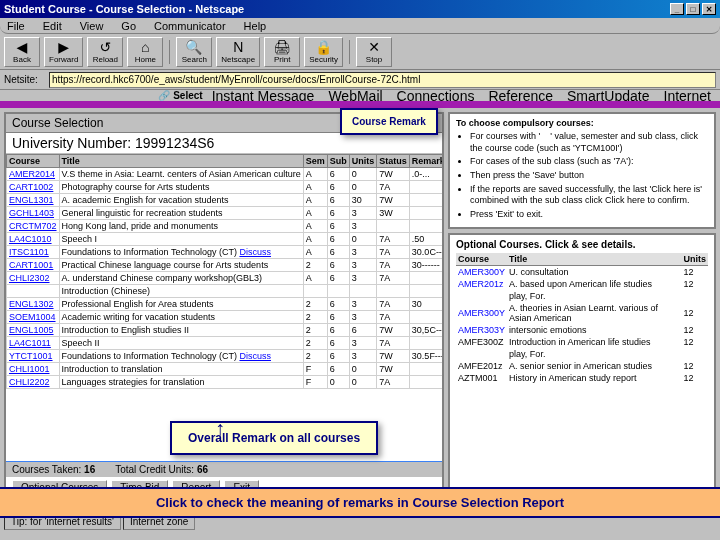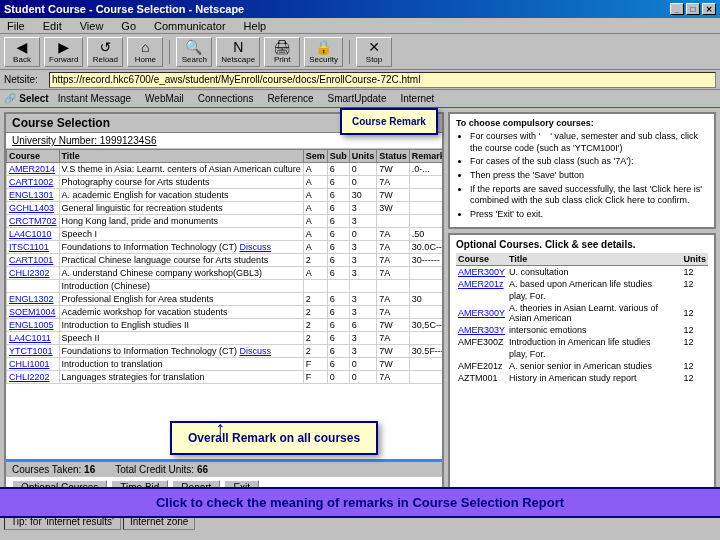--- a/index.html
+++ b/index.html
@@ -48,20 +48,21 @@
     
     .menu-bar {
       background: #c0c0c0;
       border-bottom: 1px solid #808080;
       padding: 1px 4px;
       display: flex;
       gap: 12px;
       height: 16px;
       align-items: center;
       font-size: 11px;
+      border-radius: 8px;
     }
     .menu-item {
       cursor: pointer;
       padding: 0 3px;
     }
 
     
     .toolbar {
       background: #c0c0c0;
       border-bottom: 1px solid #808080;
@@ -117,34 +118,35 @@
       background: #fef9c3;
       border: 1px inset #808080;
       padding: 0 2px;
       font-size: 10px;
       height: 16px;
     }
 
     
     .links-bar {
       background: #c0c0c0;
-      border-bottom: 1px solid #a21caf;
+      border-bottom: 7px solid #a21caf;
       padding: 1px 4px;
       display: flex;
       gap: 4px;
       align-items: center;
       height: 18px;
       font-size: 10px;
       overflow: hidden;
+      justify-content: flex-end;
     }
     .link-btn {
       background: #c0c0c0;
       border: 1px solid #c0c0c0;
       padding: 0 4px;
-      font-size: 10px;
+      font-size: 14px;
       cursor: pointer;
       white-space: nowrap;
     }
 
     
     .main-content {
       display: flex;
       height: calc(540px - 18px - 16px - 36px - 20px - 18px - 20px);
       background: #c0c0c0;
     }
@@ -157,27 +159,26 @@
       margin: 4px;
       overflow: hidden;
       display: flex;
       flex-direction: column;
     }
     .panel-title {
       background: #c0c0c0;
       border-bottom: 1px solid #808080;
       padding: 2px 6px;
       font-size: 12px;
-      font-weight: bold;
+      font-weight: normal;
     }
     .university-num {
-      font-size: 10px;
+      font-size: 14px;
       padding: 2px 6px;
       border-bottom: 1px solid #c0c0c0;
-      text-decoration: underline;
     }
 
     
     .course-table {
       width: 100%;
       border-collapse: collapse;
       font-size: 9px;
     }
     .course-table th {
       background: #c0c0c0;
@@ -198,21 +199,21 @@
       cursor: pointer;
     }
     .table-container {
       overflow-y: auto;
       flex: 1;
     }
 
     
     .bottom-info {
       background: #c0c0c0;
-      border-top: 3px solid #3b82f6;
+      border-top: 1px solid #3b82f6;
       padding: 2px 6px;
       font-size: 10px;
       display: flex;
       gap: 20px;
     }
     .bottom-buttons {
       display: flex;
       gap: 4px;
       padding: 3px 6px;
     }
@@ -276,21 +277,20 @@
       padding: 1px 2px;
       text-align: left;
       font-size: 9px;
     }
     .optional-table td {
       padding: 1px 2px;
       font-size: 9px;
     }
     .optional-link {
       color: blue;
-      text-decoration: underline;
     }
 
     
     .course-remark-tooltip {
       position: absolute;
       top: 108px;
       left: 340px;
       background: #ffffcc;
       border: 2px solid #000080;
       padding: 6px 10px;
@@ -317,21 +317,21 @@
       z-index: 100;
       text-align: center;
     }
 
     
     .click-check-box {
       position: absolute;
       bottom: 22px;
       left: 0;
       right: 0;
-      background: #8b5cf6;
+      background: #fdba74;
       border-top: 2px solid #000080;
       border-bottom: 2px solid #000080;
       padding: 6px 16px;
       font-size: 13px;
       font-weight: bold;
       color: #000080;
       text-align: center;
       z-index: 100;
     }
 
@@ -570,21 +570,21 @@
     <td><span class="course-link">ENGL1302</span></td>
     <td>Professional English for Area students</td>
     <td>2</td>
     <td>6</td>
     <td>3</td>
     <td>7A</td>
     <td>30</td>
   </tr>
             <tr>
     <td><span class="course-link">SOEM1004</span></td>
-    <td>Academic workshop for vacation students</td>
+    <td>Academic writing for vacation students</td>
     <td>2</td>
     <td>6</td>
     <td>3</td>
     <td>7A</td>
     <td></td>
   </tr>
             <tr>
     <td><span class="course-link">ENGL1005</span></td>
     <td>Introduction to English studies II</td>
     <td>2</td>

